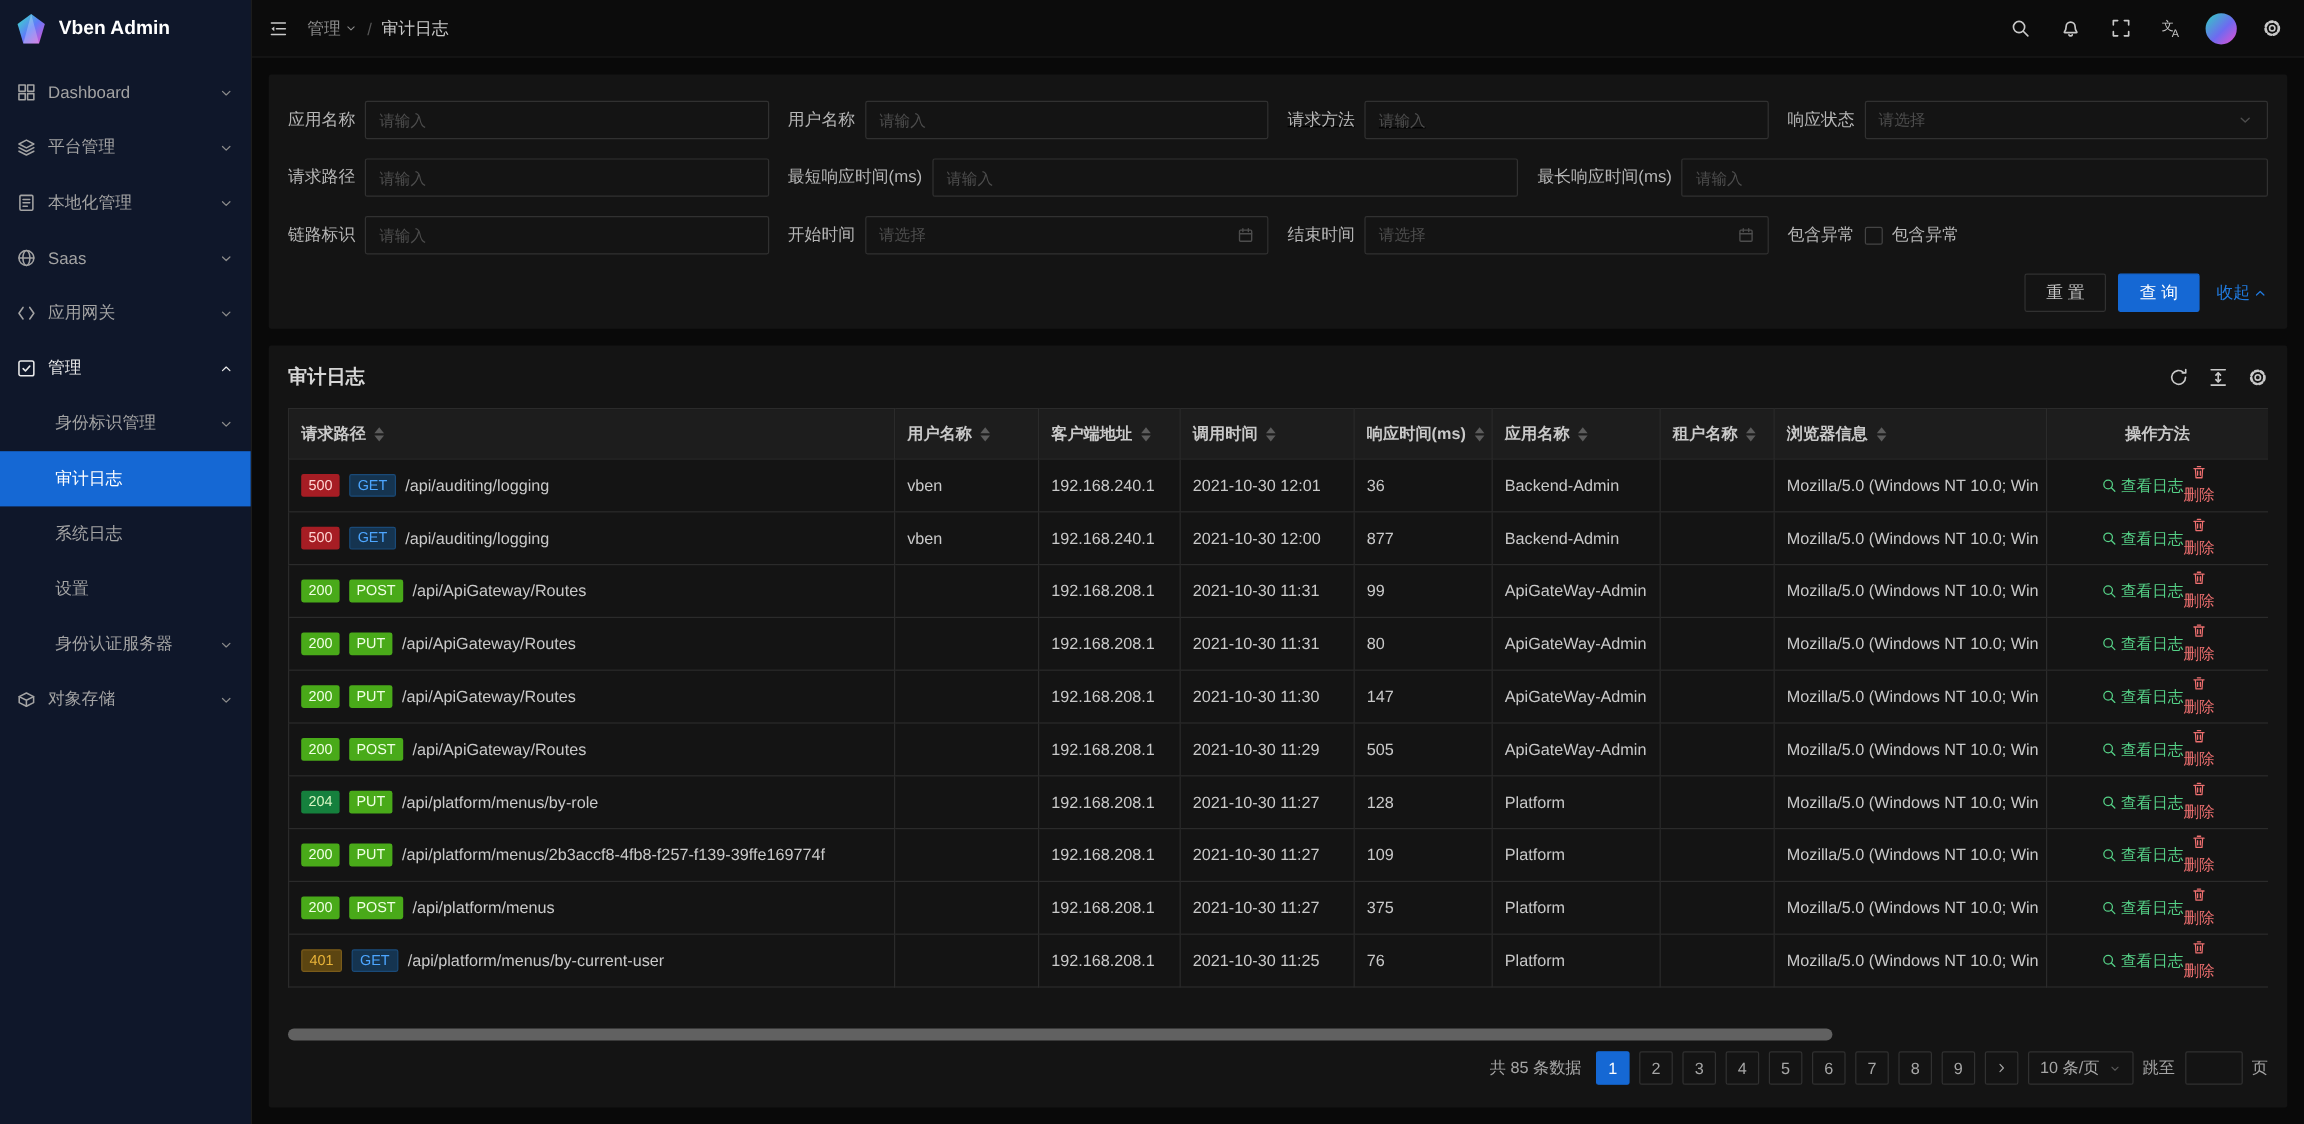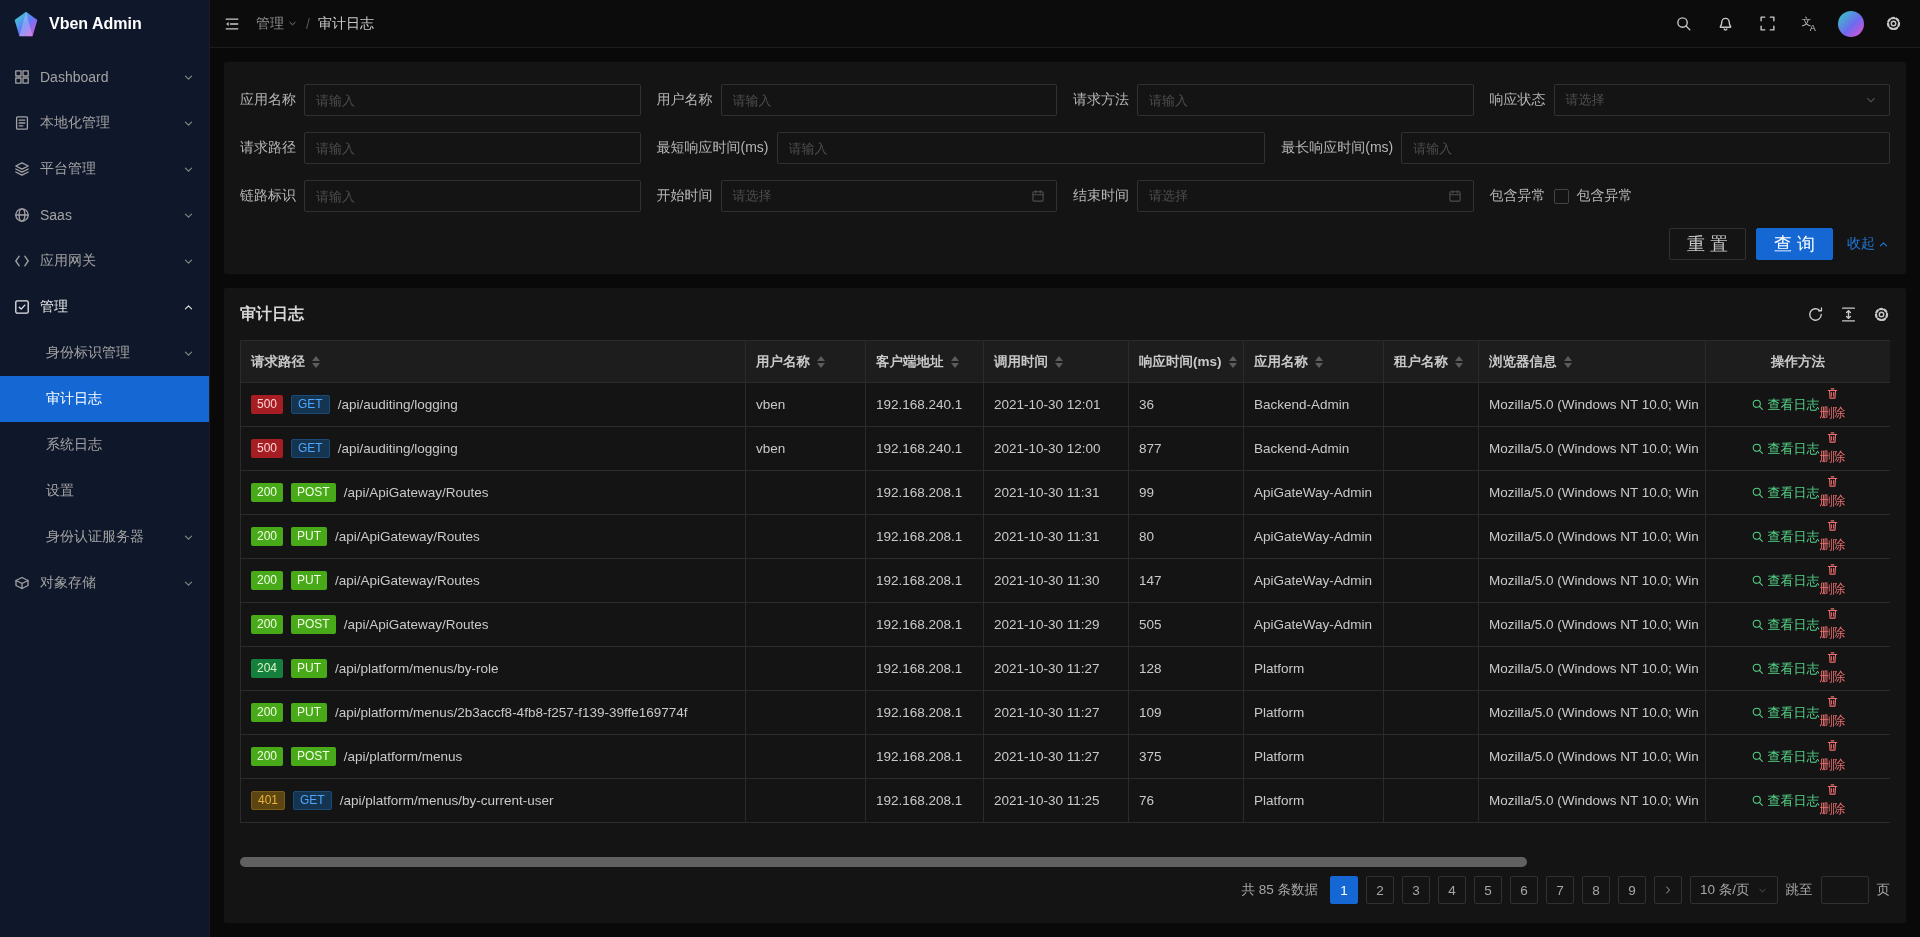--- a/index.html
+++ b/index.html
@@ -47,21 +47,21 @@
   .field { display:flex; align-items:center; min-width:0; }
   .field-label { color:#b6b6b6; font-size:14px; margin-right:8px; white-space:nowrap; }
   .input { flex:1; height:32px; background:#141414; border:1px solid #313131; border-radius:2px; color:#c9c9c9; font-size:13px; padding:0 11px; min-width:0; font-family:inherit; }
   input.input::placeholder { color:#4d4d4d; }
   .fake-input { display:flex; align-items:center; justify-content:space-between; cursor:pointer;gap:36px; }
   .fake-input .ph { color:#4d4d4d; font-size:13px; }
   .fake-input .ic { width:14px; height:14px; display:flex; color:#4d4d4d; }
   .checkbox { width:15px; height:15px; border:1px solid #444; border-radius:2px; background:#141414; cursor:pointer; flex-shrink:0; }
   .cb-label { color:#b6b6b6; font-size:14px; margin-left:8px; }
   .filter-actions { display:flex; justify-content:flex-end; align-items:center; gap:10px; margin-top:4px; }
-  .btn { height:32px; padding:0 17px; border-radius:2px; border:1px solid #313131; background:#141414; color:#c9c9c9; font-size:18px; cursor:pointer; font-family:inherit; }
+  .btn { height:32px; padding:0 17px; border-radius:2px; border:1px solid #313131; background:#141414; color:#c9c9c9; font-size:14px; cursor:pointer; font-family:inherit; }
   .btn-primary { background:#1568d4; border-color:#1568d4; color:#fff; }
   .collapse-link { color:#2079dd; font-size:14px; display:flex; align-items:center; gap:2px; cursor:pointer; margin-left:4px; }
   .collapse-link .ic { width:13px; height:13px; display:flex; }
 
   
   .table-card { flex:1; display:flex; flex-direction:column; padding:0 16px 10px; overflow:hidden; }
   .table-toolbar { height:52px; display:flex; align-items:center; justify-content:space-between; flex-shrink:0; }
   .table-title { color:#d6d6d6; font-size:16px; font-weight:700; }
   .toolbar-icons { display:flex; align-items:center; gap:16px; color:#c9c9c9; }
   .toolbar-icons .tool { width:17px; height:17px; display:flex; cursor:pointer; }
@@ -135,40 +135,40 @@
           <span class="mi-label">Dashboard</span>
           <span class="mi-arrow">
             <svg viewBox="0 0 16 16" width="100%" height="100%" fill="none" stroke="currentColor" stroke-width="1.3" stroke-linecap="round" stroke-linejoin="round">
               <path d="M4.2 6.3 8 10l3.8-3.7"></path>
             </svg>
           </span>
         </div>
         <div class="menu-item">
           <span class="mi-icon">
             <svg viewBox="0 0 16 16" width="100%" height="100%" fill="none" stroke="currentColor" stroke-width="1.3" stroke-linecap="round" stroke-linejoin="round">
-              <rect x="2.6" y="1.8" width="10.8" height="12.4" rx="1"></rect>
-              <path d="M5.2 5.2h5.6M5.2 8h5.6M5.2 10.8h3.6"></path>
-            </svg>
-          </span>
-          <span class="mi-label">本地化管理</span>
-          <span class="mi-arrow">
-            <svg viewBox="0 0 16 16" width="100%" height="100%" fill="none" stroke="currentColor" stroke-width="1.3" stroke-linecap="round" stroke-linejoin="round">
-              <path d="M4.2 6.3 8 10l3.8-3.7"></path>
-            </svg>
-          </span>
-        </div>
-        <div class="menu-item">
-          <span class="mi-icon">
-            <svg viewBox="0 0 16 16" width="100%" height="100%" fill="none" stroke="currentColor" stroke-width="1.3" stroke-linecap="round" stroke-linejoin="round">
               <path d="M8 1.8 14.2 5 8 8.2 1.8 5Z"></path>
               <path d="M1.8 8 8 11.2 14.2 8"></path>
               <path d="M1.8 11 8 14.2 14.2 11"></path>
             </svg>
           </span>
           <span class="mi-label">平台管理</span>
+          <span class="mi-arrow">
+            <svg viewBox="0 0 16 16" width="100%" height="100%" fill="none" stroke="currentColor" stroke-width="1.3" stroke-linecap="round" stroke-linejoin="round">
+              <path d="M4.2 6.3 8 10l3.8-3.7"></path>
+            </svg>
+          </span>
+        </div>
+        <div class="menu-item">
+          <span class="mi-icon">
+            <svg viewBox="0 0 16 16" width="100%" height="100%" fill="none" stroke="currentColor" stroke-width="1.3" stroke-linecap="round" stroke-linejoin="round">
+              <rect x="2.6" y="1.8" width="10.8" height="12.4" rx="1"></rect>
+              <path d="M5.2 5.2h5.6M5.2 8h5.6M5.2 10.8h3.6"></path>
+            </svg>
+          </span>
+          <span class="mi-label">本地化管理</span>
           <span class="mi-arrow">
             <svg viewBox="0 0 16 16" width="100%" height="100%" fill="none" stroke="currentColor" stroke-width="1.3" stroke-linecap="round" stroke-linejoin="round">
               <path d="M4.2 6.3 8 10l3.8-3.7"></path>
             </svg>
           </span>
         </div>
         <div class="menu-item">
           <span class="mi-icon">
             <svg viewBox="0 0 16 16" width="100%" height="100%" fill="none" stroke="currentColor" stroke-width="1.3" stroke-linecap="round" stroke-linejoin="round">
               <circle cx="8" cy="8" r="6.2"></circle>
@@ -329,21 +329,21 @@
         <div id="filter-rows">
             <div class="f-row">
               <div class="field" style="flex: 1 1 0%;">
                 <label class="field-label">应用名称</label>
                 <input class="input" placeholder="请输入" style="">
               </div>
               <div class="field" style="flex: 1 1 0%;">
                 <label class="field-label">用户名称</label>
                 <input class="input" placeholder="请输入" style="">
               </div>
-              <div class="field" style="flex: 1 1 0%;">
+              <div class="field" style="flex: 1 1 0%; text-decoration: underline;">
                 <label class="field-label">请求方法</label>
                 <input class="input" placeholder="请输入" style="">
               </div>
               <div class="field" style="flex: 1 1 0%;">
                 <label class="field-label">响应状态</label>
                 <div class="input fake-input">
                   <span class="ph">请选择</span>
                   <span class="ic">
                     <svg viewBox="0 0 16 16" width="100%" height="100%" fill="none" stroke="currentColor" stroke-width="1.3" stroke-linecap="round" stroke-linejoin="round">
                       <path d="M4.2 6.3 8 10l3.8-3.7"></path>

